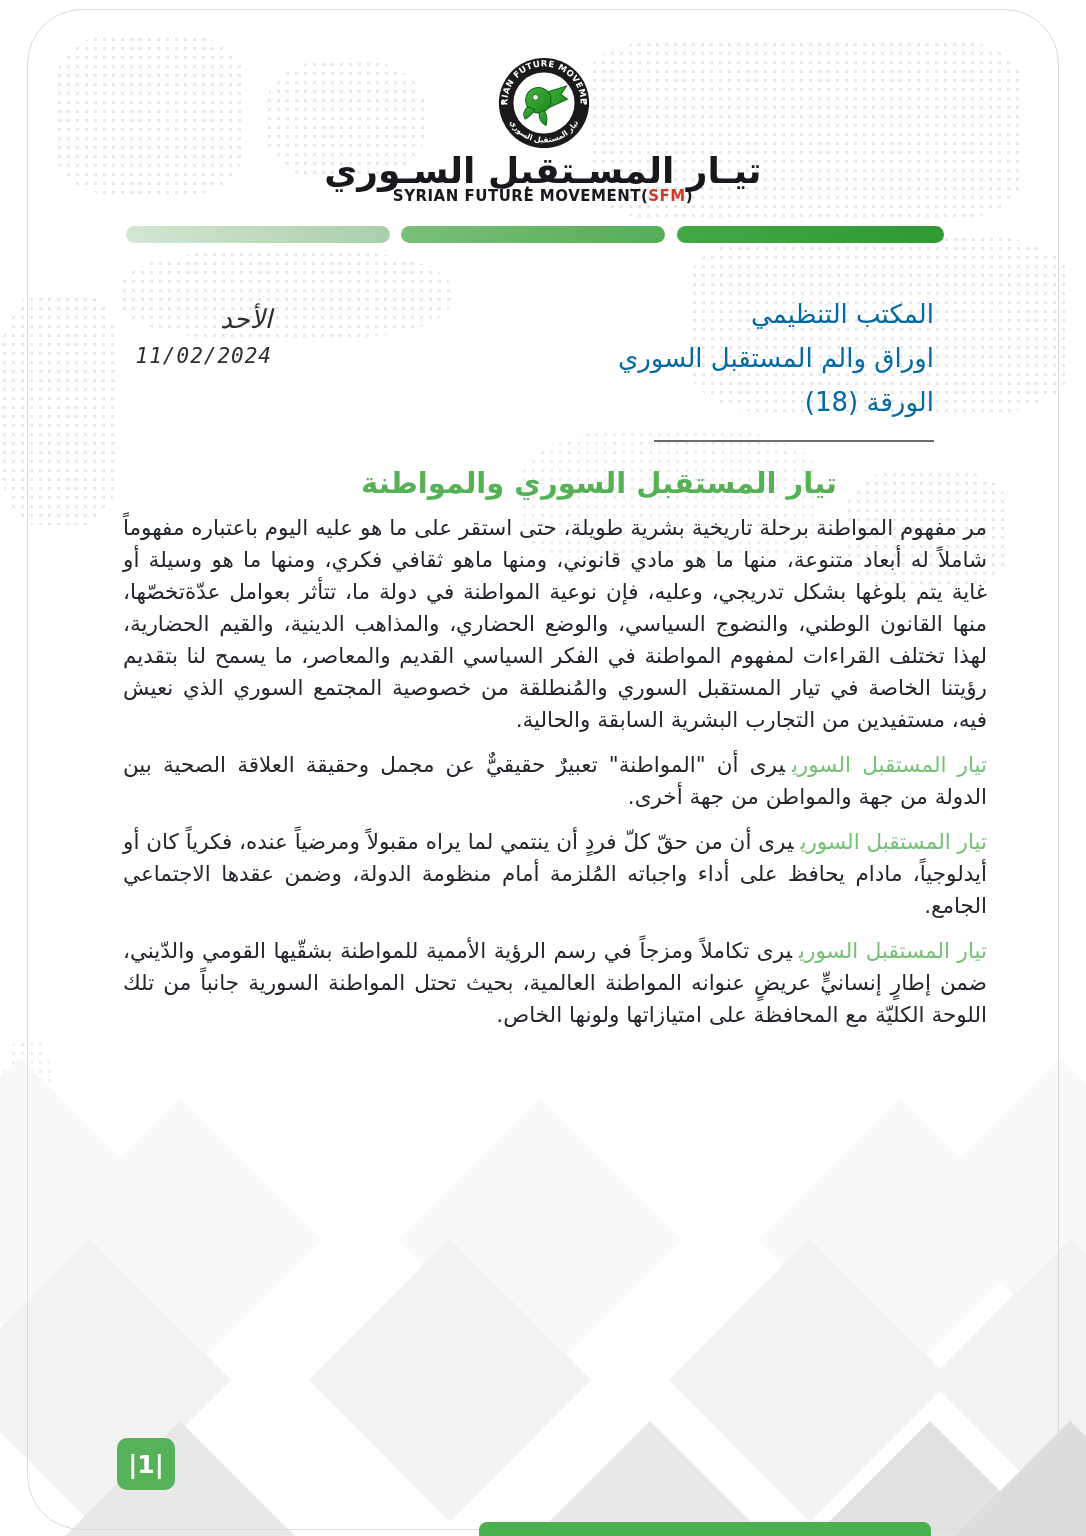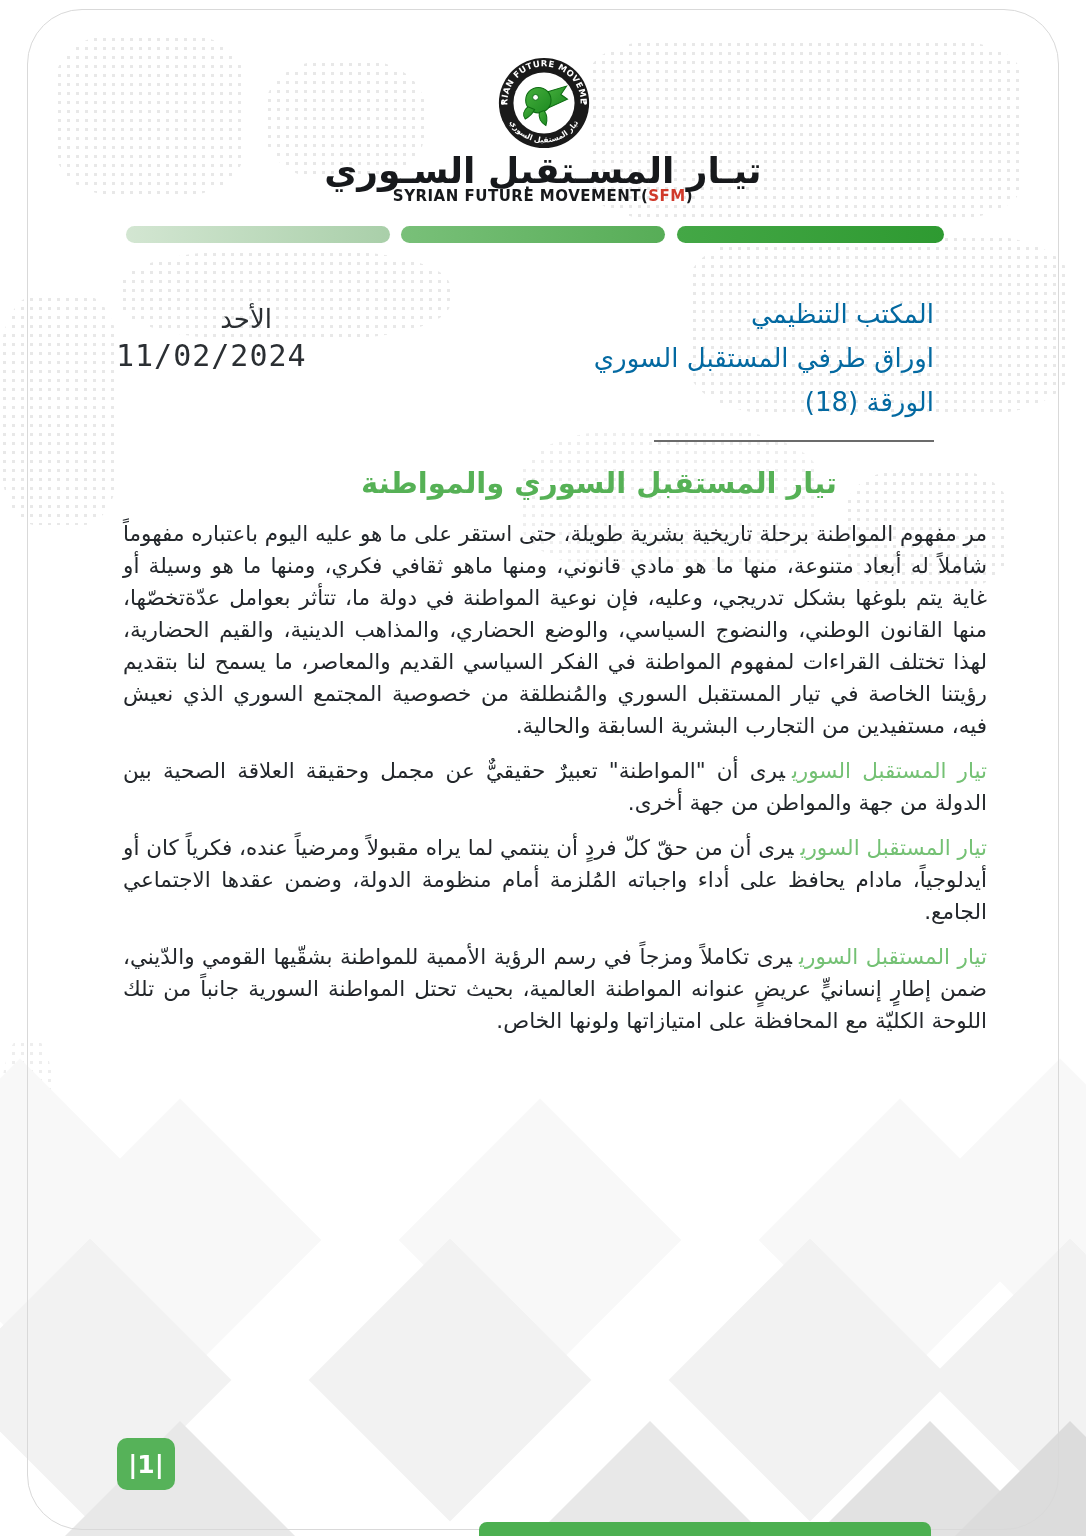--- a/index.html
+++ b/index.html
@@ -29,31 +29,31 @@
   .bar{position:absolute;z-index:2;top:226px;height:17px;border-radius:9px;}
   .bar-left {left:126px;width:264px;background:linear-gradient(to left,#a9cfa9,#d3e6d2);}
   .bar-mid  {left:401px;width:264px;background:linear-gradient(to left,#57ad57,#79c079);}
   .bar-right{left:677px;width:267px;background:linear-gradient(to left,#2e9a31,#44a746);}
   
   .meta-right{position:absolute;z-index:2;top:292px;right:152px;width:420px;
     direction:rtl;text-align:right;font-size:26px;line-height:44px;color:#0369a1;}
   .meta-underline{margin-top:16px;width:280px;height:2px;background:#6b6b6b;
     margin-right:0;margin-left:auto; margin-left:0;}
   .meta-left{position:absolute;z-index:2;top:302px;left:116px;width:156px;
-    text-align:right;direction:rtl;color:#2b2f33;}
+    text-align:right;direction:rtl;color:#2b2f33;font-style:italic;}
   .meta-left .day{font-size:26px;line-height:34px;}
-  .meta-left .date{font-family:"DejaVu Sans Mono",monospace;font-size:30px;
+  .meta-left .date{font-family:"DejaVu Sans Mono",monospace;font-size:21px;
     letter-spacing:1px;line-height:40px;direction:ltr;}
   
   .doc-title{position:absolute;z-index:2;left:161px;top:458px;width:860px;margin:8px;
     text-align:center;direction:rtl;font-size:29px;font-weight:700;
     color:var(--green-title,#56b156);}
   .body{position:absolute;z-index:2;left:123px;top:512px;width:864px;
     direction:rtl;text-align:justify;font-size:21.5px;line-height:32px;color:#23272b;}
-  .body p{margin:6px 0 13px 0;}
+  .body p{margin:0 0 13px 0;}
   .lead{color:var(--green-lead,#74c174);font-weight:500;margin-inline-end:7px;}
   .lead:empty{margin:0;}
   
   .page-badge{position:absolute;z-index:2;left:117px;top:1438px;width:58px;height:52px;
     background:var(--green-badge,#56b259);border-radius:10px;color:#fff;
     font-size:25px;font-weight:700;display:flex;align-items:center;justify-content:center;}
   .footer-bar{position:absolute;z-index:2;left:479px;bottom:0;width:452px;height:14px;
     background:var(--green-footer,#4caf50);border-radius:8px 8px 0 0;}
 </style>
 </head>
@@ -121,21 +121,21 @@
 
 <div class="org-ar">تيـار المسـتقبل السـوري</div>
 <div class="org-en"><span>SYRIAN FUTURE MOVEMENT(</span><span class="red">SFM</span><span>)</span></div>
 
 <div class="bar bar-left"></div>
 <div class="bar bar-mid"></div>
 <div class="bar bar-right"></div>
 
 <div class="meta-right">
   <div>المكتب التنظيمي</div>
-  <div>اوراق طرفي المستقبل السوري</div>
+  <div>اوراق والم المستقبل السوري</div>
   <div>الورقة (18)</div>
   <div class="meta-underline"></div>
 </div>
 <div class="meta-left">
   <div class="day">الأحد</div>
   <div class="date">11/02/2024</div>
 </div>
 
 <h1 class="doc-title">تيار المستقبل السوري والمواطنة</h1>
 

